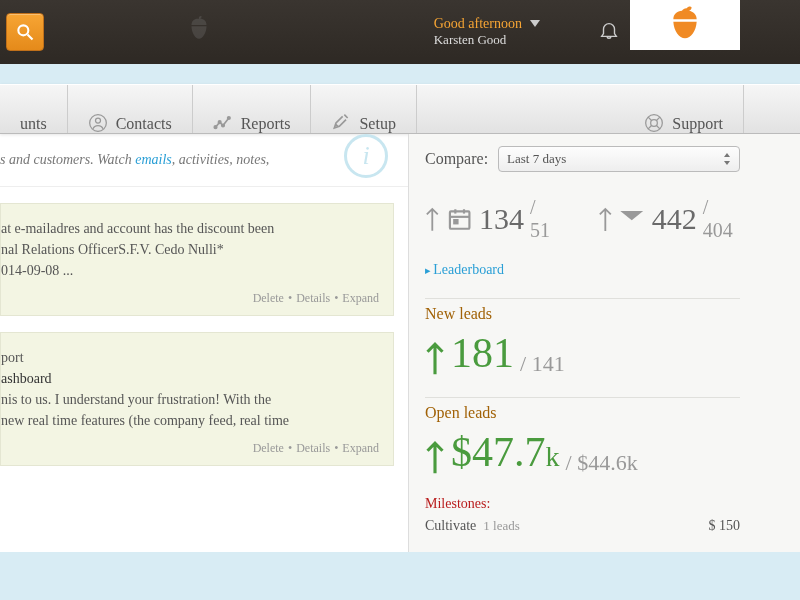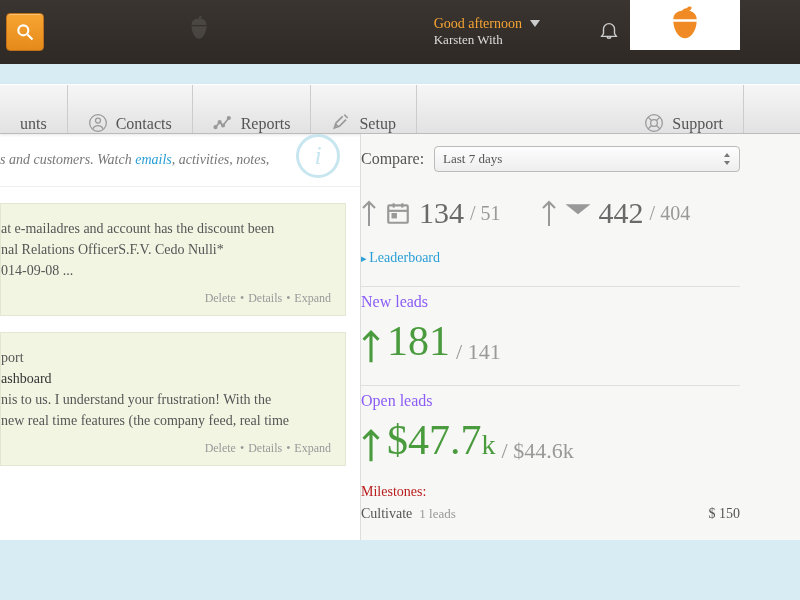--- a/index.html
+++ b/index.html
@@ -14,39 +14,39 @@
 .logo-white{position:absolute;right:60px;top:0;width:110px;height:50px;background:#fff;display:flex;align-items:center;justify-content:center}
 .content{background:#fff;margin:0;position:relative}
 .navbar{height:50px;background:linear-gradient(#f6f6f6,#e2e2e2);border-top:1px solid #fff;border-bottom:1px solid #bbb;display:flex;align-items:center;padding-left:0;margin-top:20px;box-shadow:0 1px 3px rgba(0,0,0,.1)}
 .nav-item{display:flex;align-items:flex-end;gap:8px;padding:0 20px;height:48px;border-right:1px solid #ccc;color:#555;font-size:16px;cursor:pointer}
 .nav-spacer{flex:1}
 .nav-icon{width:20px;height:20px}
 .wallboard-row{display:flex;justify-content:flex-end;padding:12px 60px 12px 0}
 .wallboard-btn{background:linear-gradient(#f6f6f6,#e2e2e2);border:1px solid #bbb;border-radius:3px;padding:8px 14px;font-size:14px;color:#555;font-weight:bold;cursor:pointer}
 .main{display:flex}
 .left-col{flex:1;padding:0 0 16px 0}
-.right-col{width:440px;border-left:1px solid #ddd;background:#f7f7f5;padding:12px 60px 12px 0}
+.right-col{width:392px;border-left:1px solid #ddd;background:#f7f7f5;padding:12px 60px 12px 16px}
 .intro{font-style:italic;color:#777;font-size:14px;padding:18px 0 18px 0;border-bottom:1px solid #eee;position:relative}
 .intro a{color:#2a9fd6;text-decoration:none}
 .info-badge{position:absolute;right:20px;top:0;width:44px;height:44px;border:3px solid #c8e6f0;border-radius:50%;display:flex;align-items:center;justify-content:center;color:#c8e6f0;font-size:26px;font-style:italic;font-family:Georgia}
 .card{background:#f3f5e3;border:1px solid #e4e6d2;margin:16px 14px 0 0;padding:14px 14px 8px 0;color:#555;font-size:14px;font-family:Arial,sans-serif;line-height:1.5}
 .card-links{text-align:right;font-size:12px;color:#999;margin-top:8px}
 .card-links span{color:#999;cursor:pointer}
 .card-links .dot{margin:0 4px}
 .compare-row{display:flex;align-items:center;gap:10px;padding-bottom:14px;color:#555}
 .compare-sel{flex:1;background:linear-gradient(#fdfdfd,#eee);border:1px solid #bbb;border-radius:4px;padding:4px 8px;font-size:13px;color:#555;font-family:Arial;display:flex;justify-content:space-between;align-items:center}
 .stat-row{display:flex;gap:40px;padding:10px 0;align-items:center}
 .stat{display:flex;align-items:center;gap:6px}
 .arrow-up{width:16px;height:30px;color:#999}
 .stat-icon{width:30px;height:26px}
 .stat-val{font-size:30px;color:#6a6a6a;font-weight:500}
 .stat-prev{font-size:20px;color:#999}
 .leaderboard{color:#2a9fd6;font-size:14px;padding:10px 0 14px;cursor:pointer}
 .leaderboard::before{content:"▸ ";color:#2a9fd6;font-size:11px}
-.section-lbl{color:#8b5cf6;font-size:16px;margin-top:4px}
+.section-lbl{color:#a16207;font-size:16px;margin-top:4px}
 .big-stat{display:flex;align-items:flex-end;gap:6px;padding:6px 0 14px}
 .big-val{font-size:42px;color:#4a9b3e;font-weight:500}
 .big-prev{font-size:22px;color:#999}
 .milestones{color:#b91c1c;font-size:14px;margin-top:6px}
 .mile-row{display:flex;justify-content:space-between;color:#555;font-size:14px;padding:6px 0}
 .mile-row .count{color:#999;font-size:13px}
 hr.sep{border:none;border-top:1px solid #e0e0dc;margin:6px 0}
 </style>
 </head>
 <body>
@@ -63,21 +63,21 @@
         <path d="M12 3c-.5-1.5 1-2.5 2-2 .3.8-.5 1.5-1 2 3 0 5 2 5 5H6c0-3 2-5 5-5zm-6 6h12c0 5-3 10-6 10S6 14 6 9z"></path>
       </svg>
   </div>
   <div class="greeting-box">
     <div class="greeting">
         <span>Good afternoon</span>
       <svg width="10" height="8" viewBox="0 0 10 8">
           <path d="M0 0h10L5 7z" fill="#ccc"></path>
         </svg>
     </div>
-    <div class="username">Karsten With</div>
+    <div class="username">Karsten Good</div>
   </div>
   <div class="bell-box">
     <svg width="22" height="24" viewBox="0 0 24 24" fill="none" stroke="#ccc" stroke-width="1.5">
         <path d="M18 16v-5a6 6 0 10-12 0v5l-2 3h16l-2-3zM10 19a2 2 0 004 0"></path>
       </svg>
   </div>
   <div class="logo-white">
     <svg width="40" height="40" viewBox="0 0 24 24" fill="#f08a24">
         <path d="M13 2c.8-1.2 2.5-1.5 3-.5-.2 1-.8 1.8-1.8 2 2.8.4 4.8 2.3 4.8 5H5c0-2.8 2.2-4.8 5.2-5 .3-.7 1.2-1.3 2.8-1.5zM5 10h14c-.3 5.5-3.5 10-7 10s-6.7-4.5-7-10z"></path>
       </svg>

